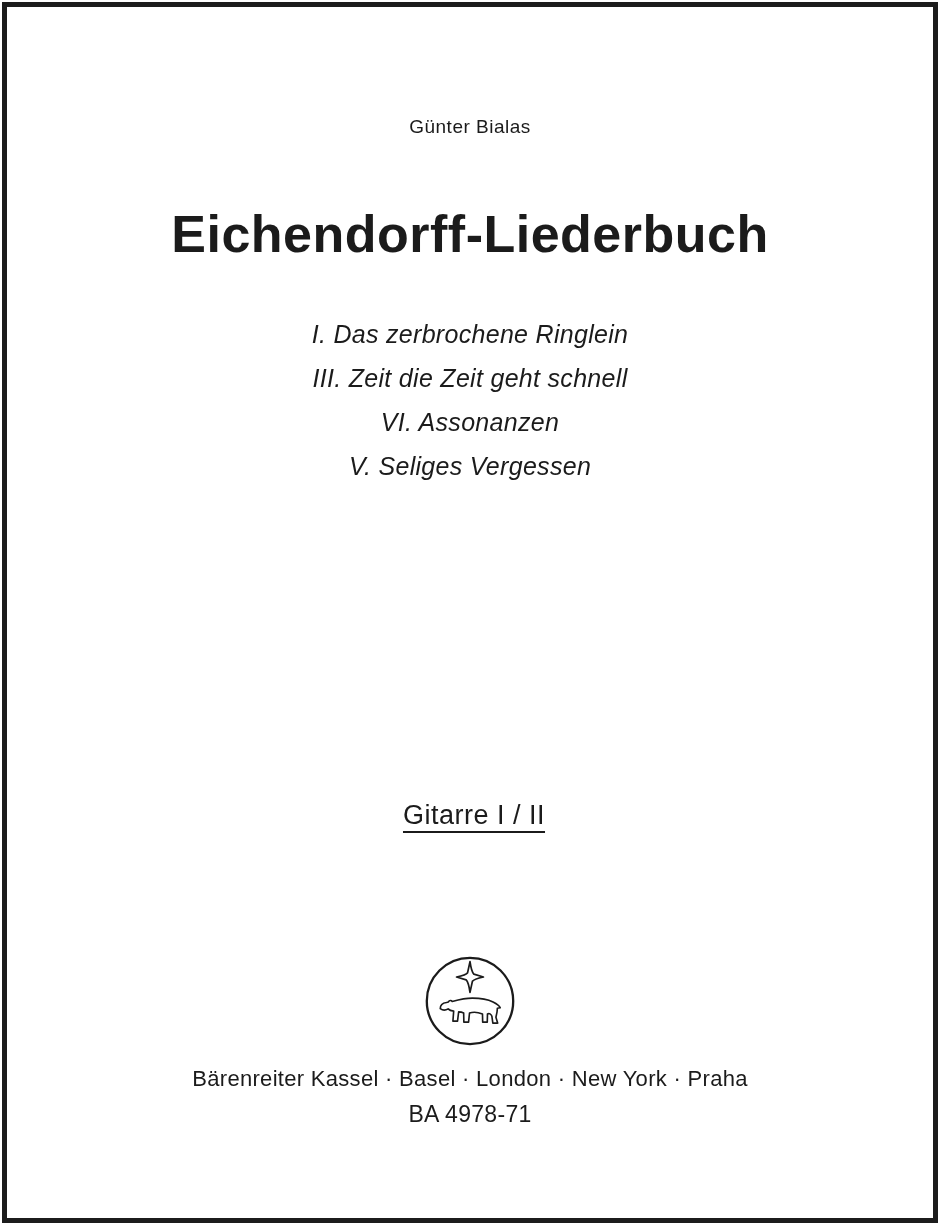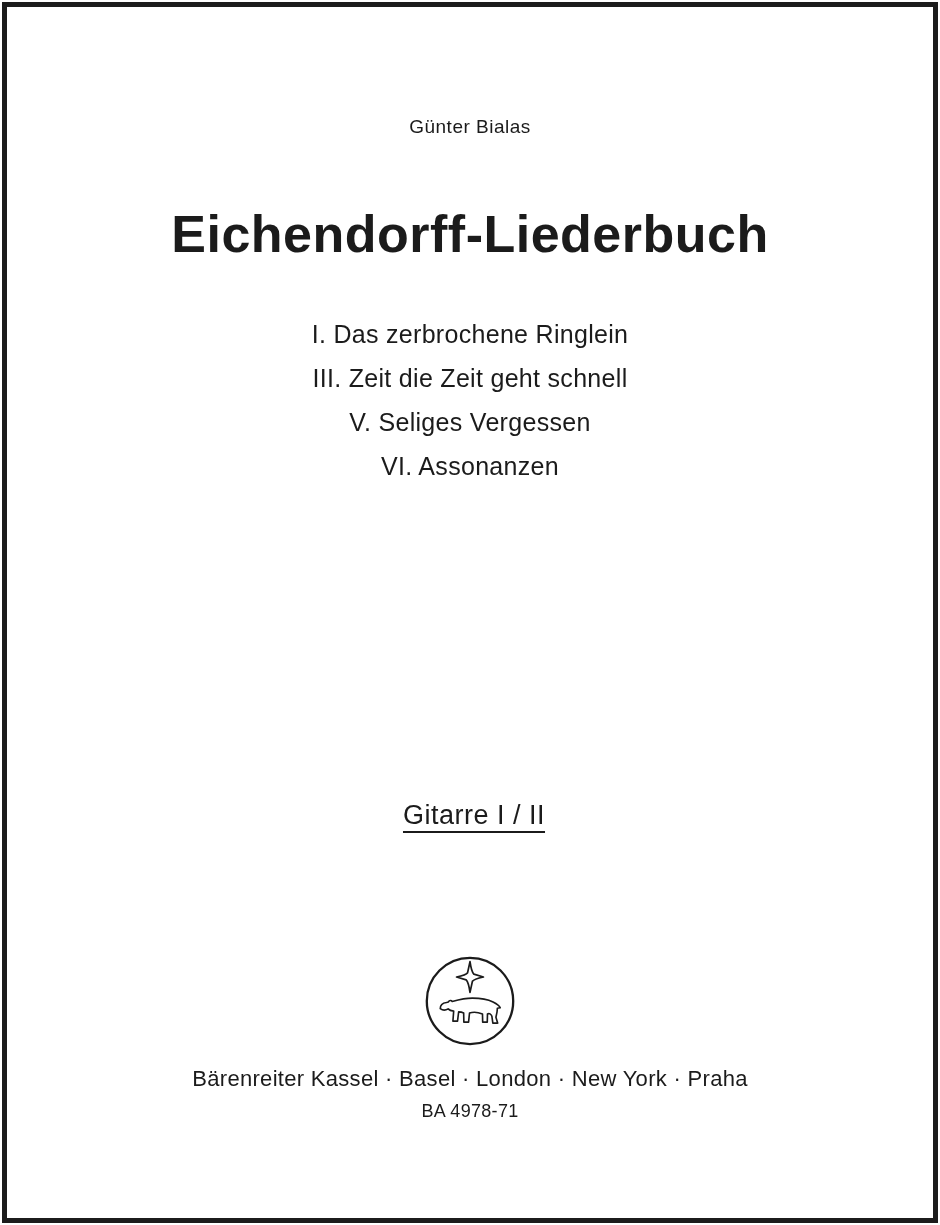--- a/index.html
+++ b/index.html
@@ -45,20 +45,21 @@
     font-weight: bold;
   }
   .movements {
     top: 312px;
   }
   .movement-line {
     display: block;
     font-size: 25px;
     line-height: 44px;
     letter-spacing: 0.3px;
+    font-style: italic;
   }
   .instrumentation {
     top: 800px;
     font-size: 27px;
     letter-spacing: 0.5px;
   }
   .instrumentation .underlined {
     text-decoration: underline;
     text-underline-offset: 7px;
     text-decoration-thickness: 2px;
@@ -72,40 +73,40 @@
     width: 96px;
     height: 96px;
   }
   .publisher {
     top: 1066px;
     font-size: 22px;
     letter-spacing: 0.3px;
   }
   .catalog {
     top: 1101px;
-    font-size: 18px;
+    font-size: 23px;
     letter-spacing: 0.3px;
   }
 </style>
 </head>
 <body>
 
 <div class="page">
 
   <div class="frame"></div>
 
   <div class="centered author">Günter Bialas</div>
 
   <div class="centered title">Eichendorff-Liederbuch</div>
 
   <div class="centered movements">
     <span class="movement-line">I. Das zerbrochene Ringlein</span>
     <span class="movement-line">III. Zeit die Zeit geht schnell</span>
+    <span class="movement-line">VI. Assonanzen</span>
     <span class="movement-line">V. Seliges Vergessen</span>
-    <span class="movement-line">VI. Assonanzen</span>
   </div>
 
   <div class="centered instrumentation">
     <span class="underlined">Gitarre I / II</span>
   </div>
 
   <div class="logo-wrap">
     <svg viewBox="0 0 100 100" width="96" height="96" fill="none" stroke="#1b1b1b" stroke-width="2" stroke-linejoin="round" stroke-linecap="round">
 
       <circle cx="50" cy="50" r="45" stroke-width="2.4"></circle>

